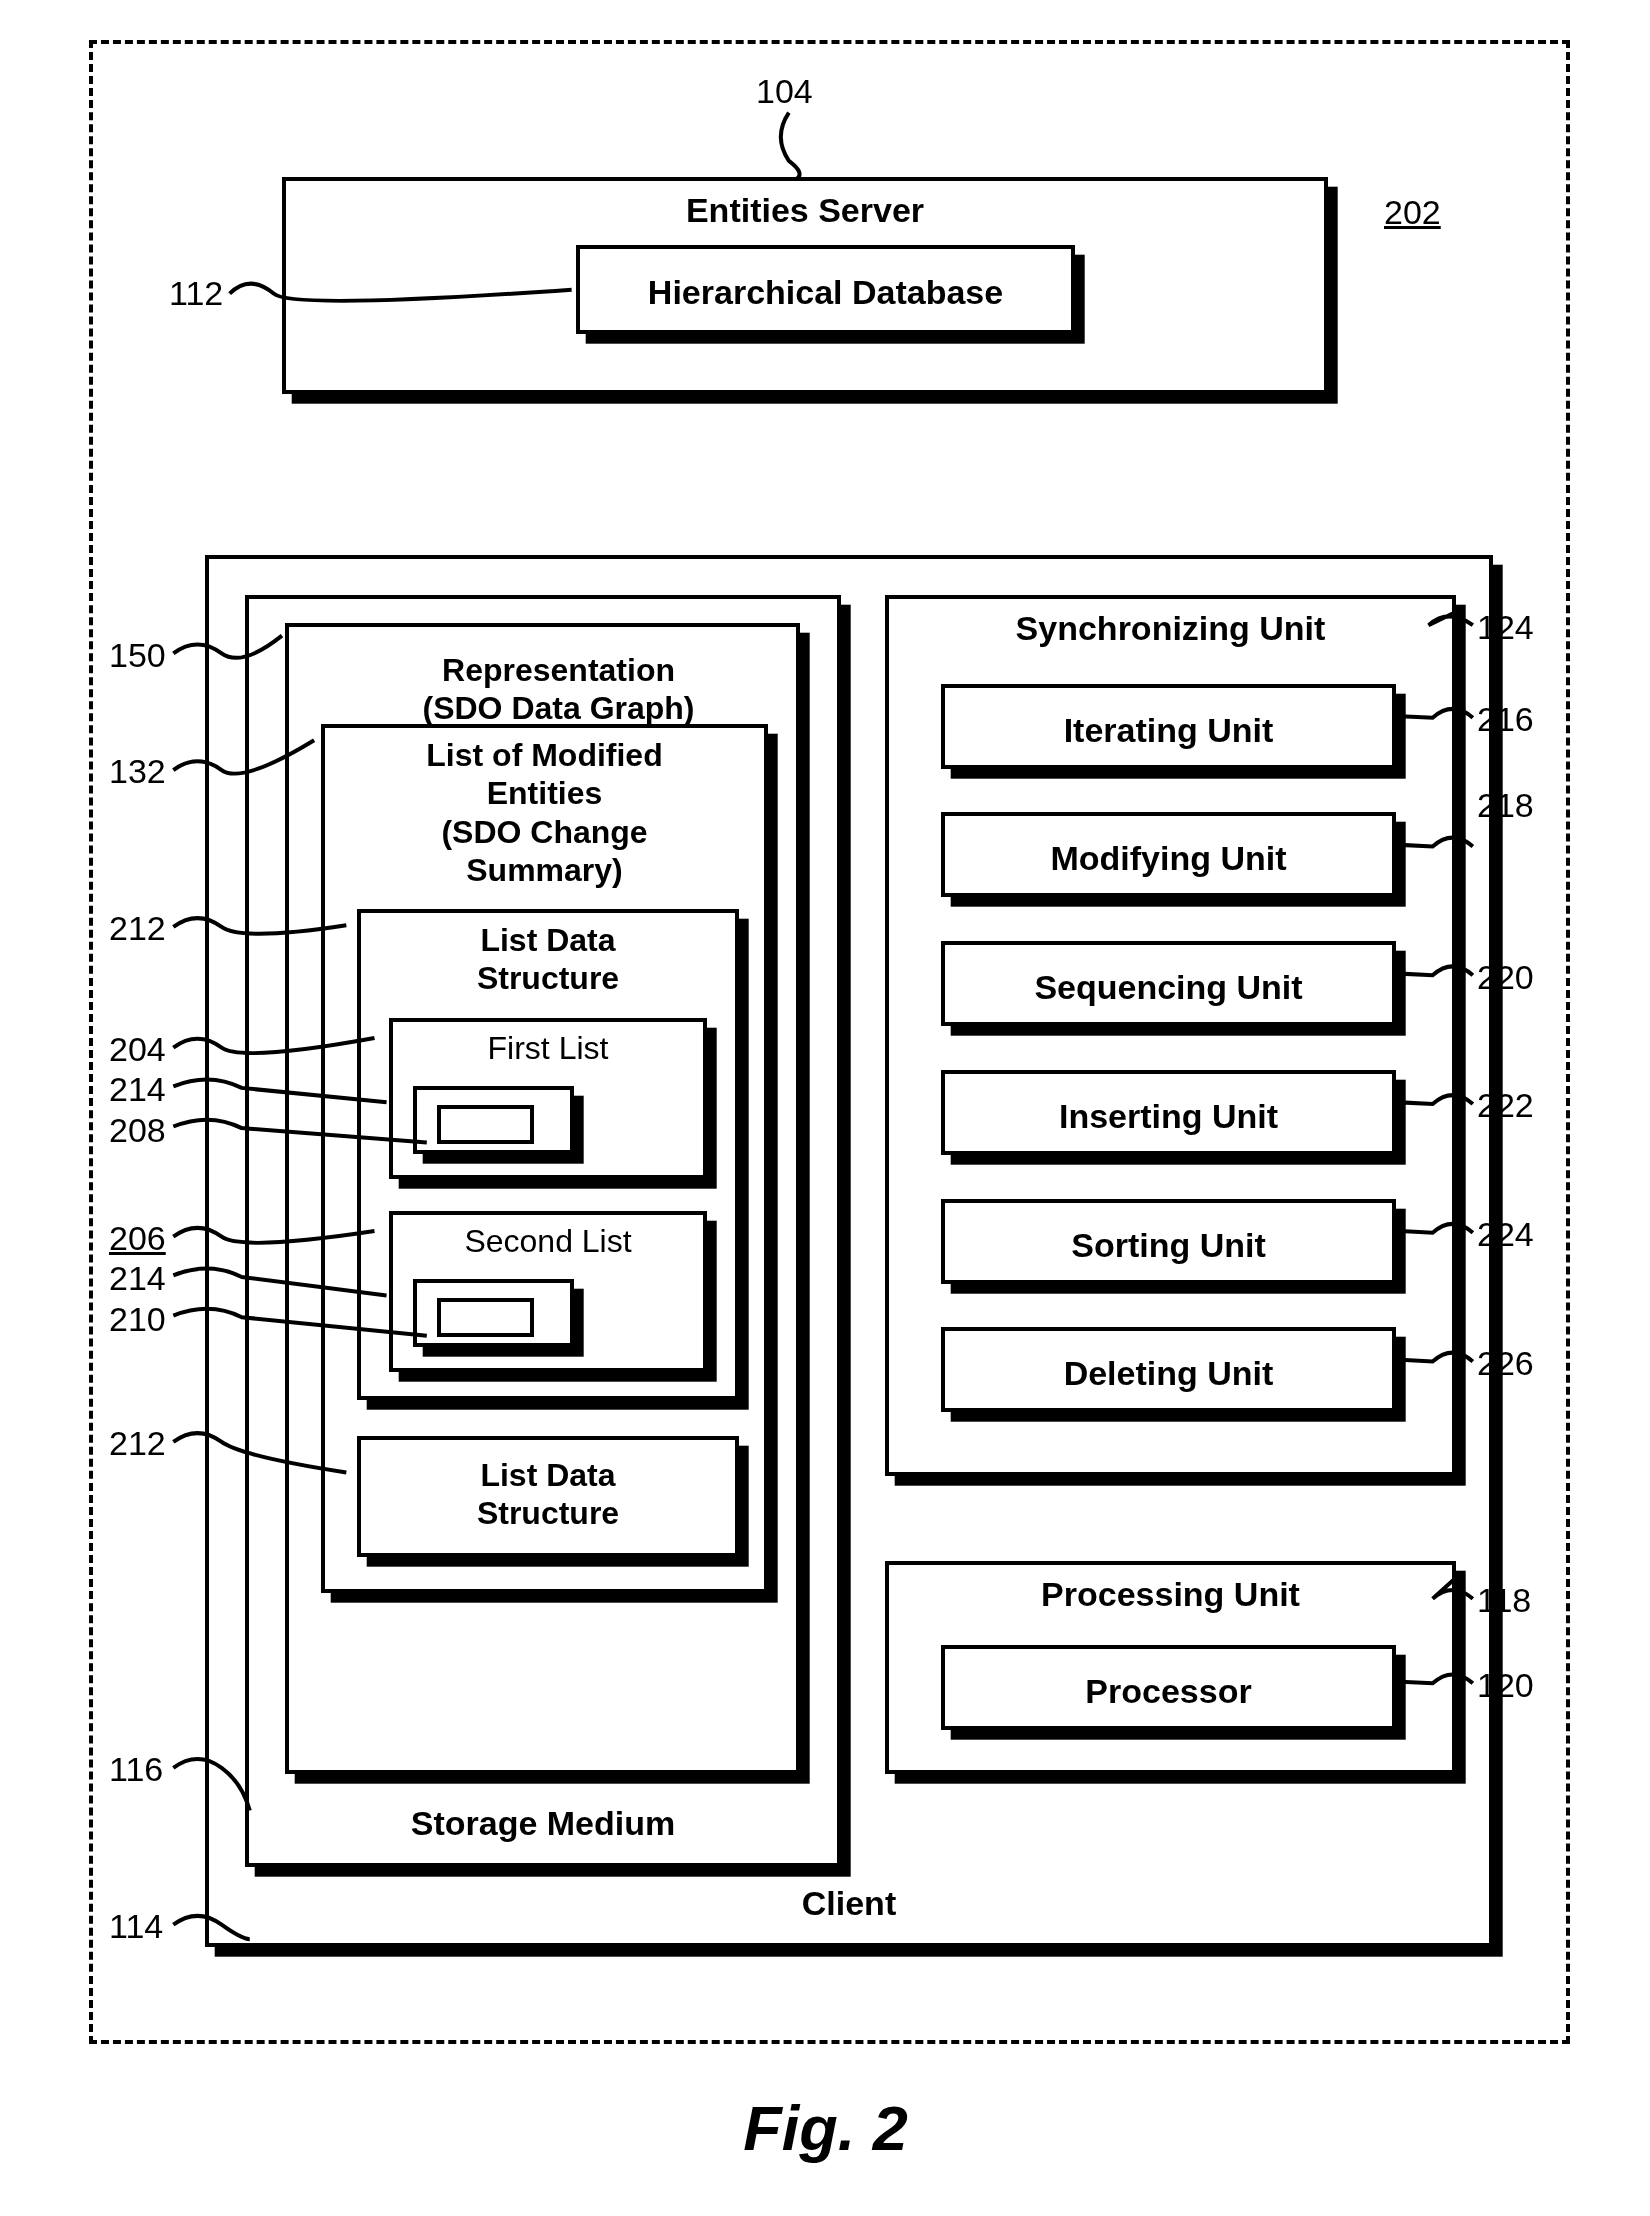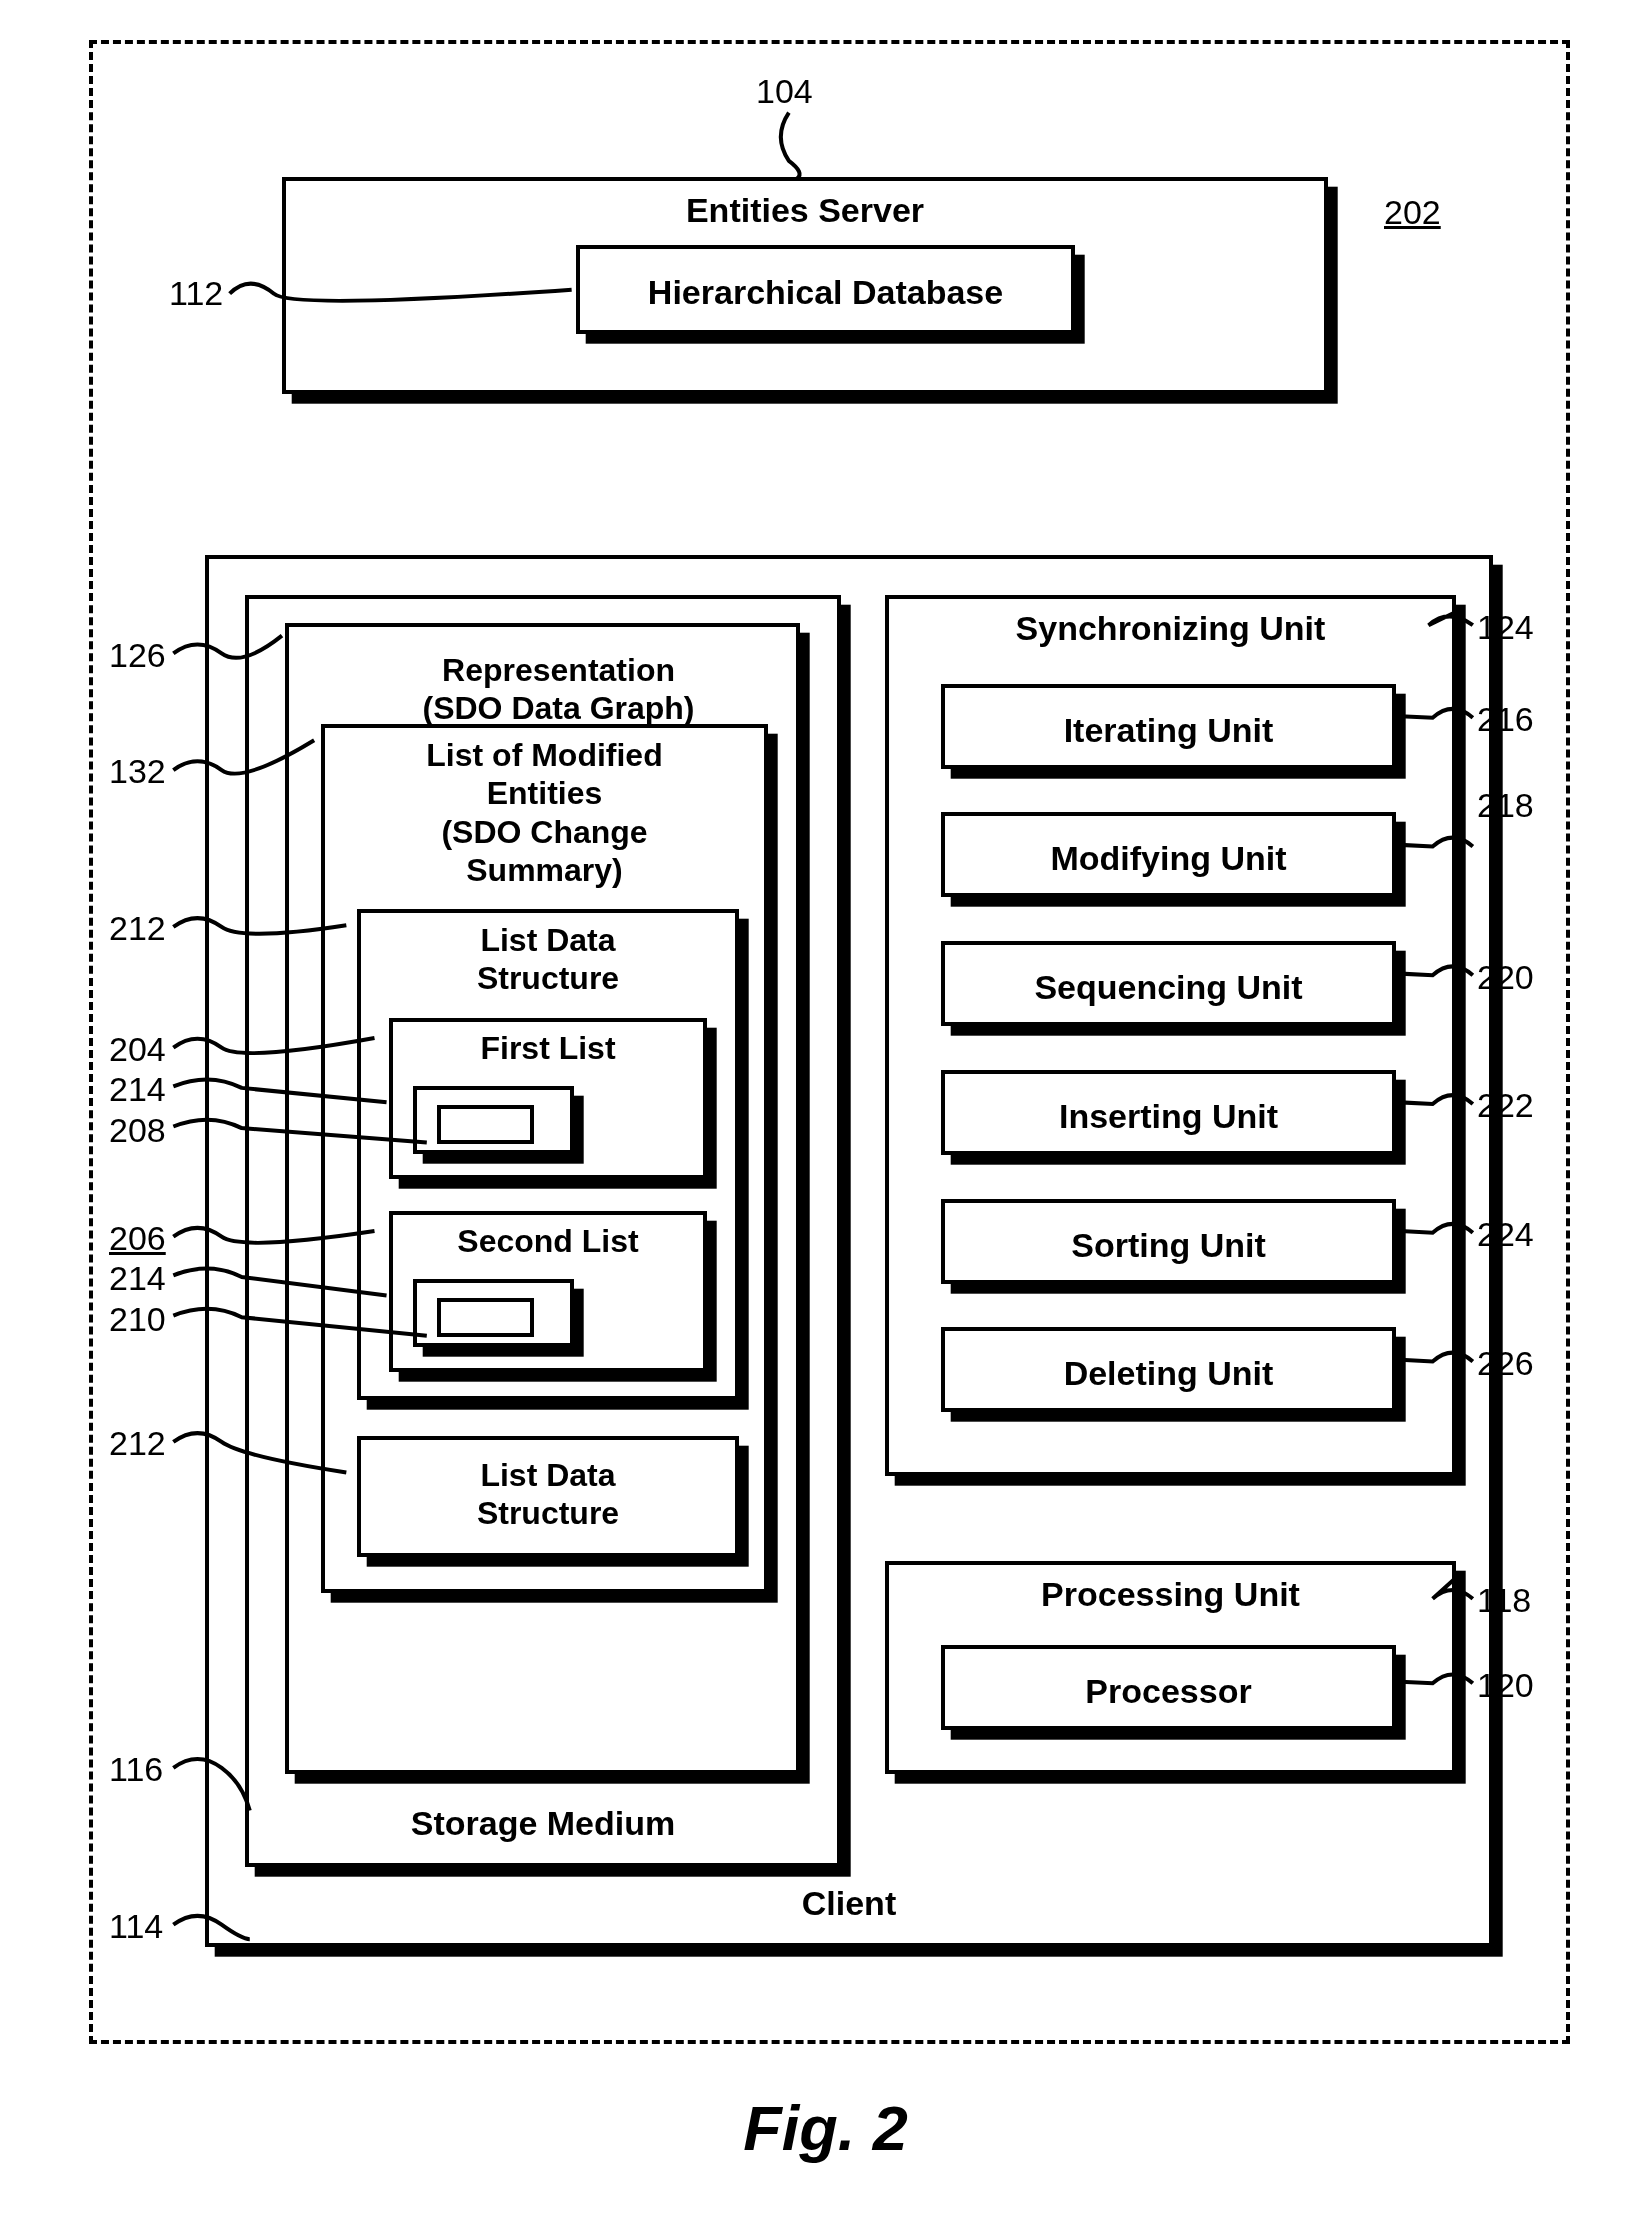--- a/index.html
+++ b/index.html
@@ -162,21 +162,21 @@
   
   .first-list {
     position: absolute;
     left: 28px;
     top: 105px;
     width: 318px;
     height: 161px;
   }
   .fl-title {
     text-align: center;
-    font-weight: bold;
+    font-weight: normal;
     font-size: 32px;
     padding-top: 8px;
   }
   .ref-204 { position: absolute; left: 109px; top: 1030px; font-size: 34px; }
   .ref-214a { position: absolute; left: 109px; top: 1070px; font-size: 34px; }
   .ref-208 { position: absolute; left: 109px; top: 1111px; font-size: 34px; }
 
   .reference {
     position: absolute;
     left: 20px;
@@ -428,21 +428,21 @@
             </div>
           </div>
         </div>
       </div>
 
     </div>
   </div>
 
   <div class="ref-114">114</div>
   <div class="ref-116">116</div>
-  <div class="ref-126">126</div>
+  <div class="ref-126">150</div>
   <div class="ref-132">132</div>
   <div class="ref-212a">212</div>
   <div class="ref-204">204</div>
   <div class="ref-214a">214</div>
   <div class="ref-208">208</div>
   <div class="ref-206">206</div>
   <div class="ref-214b">214</div>
   <div class="ref-210">210</div>
   <div class="ref-212b">212</div>
 

